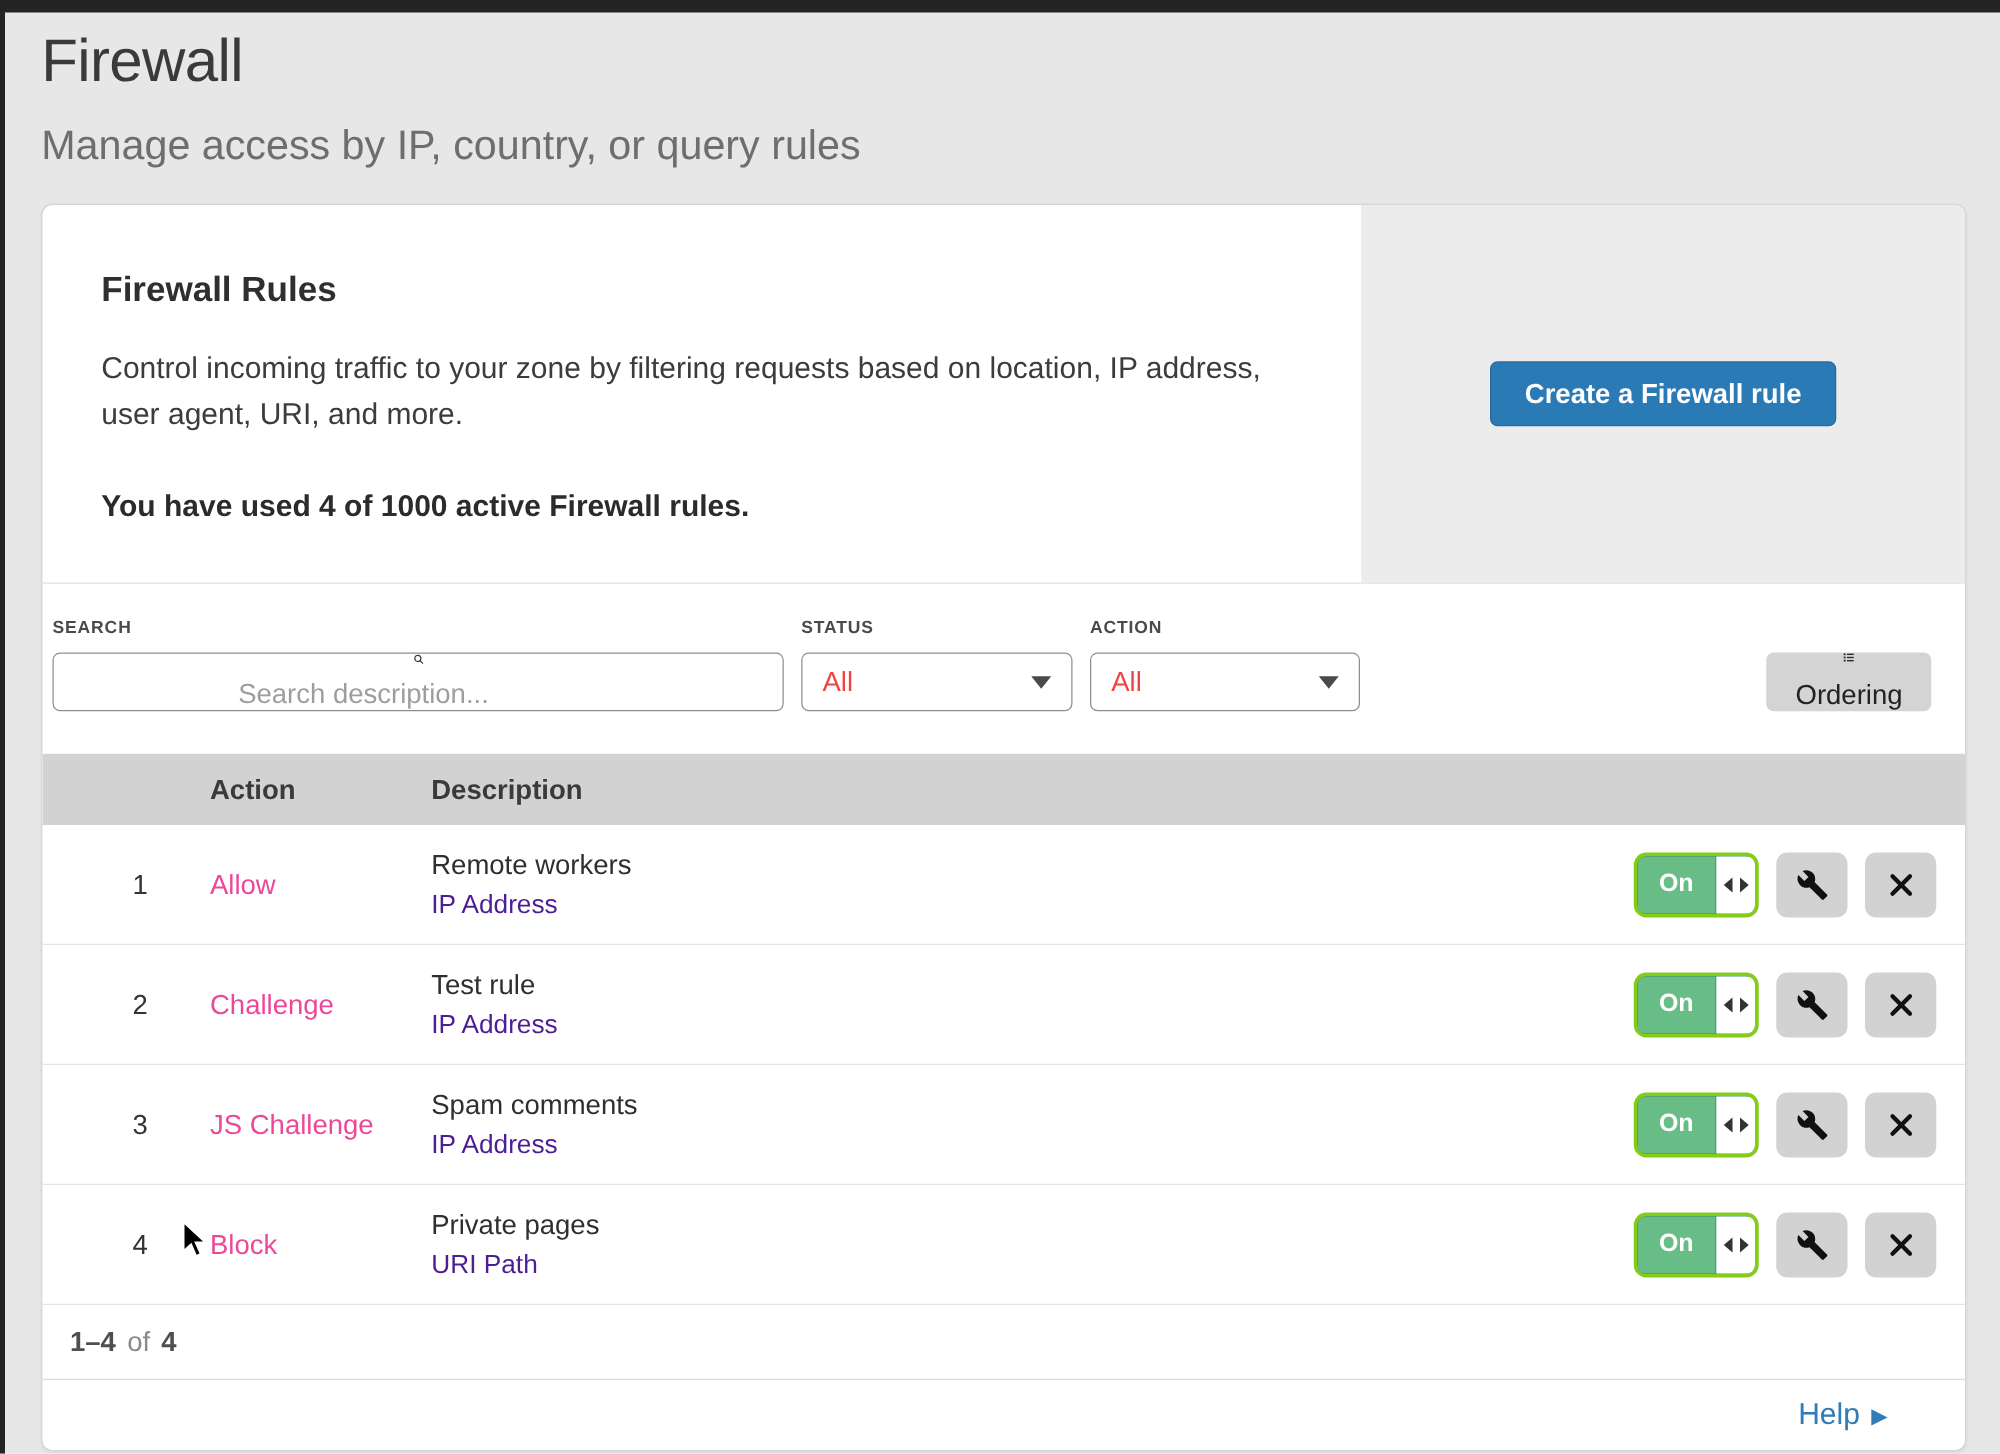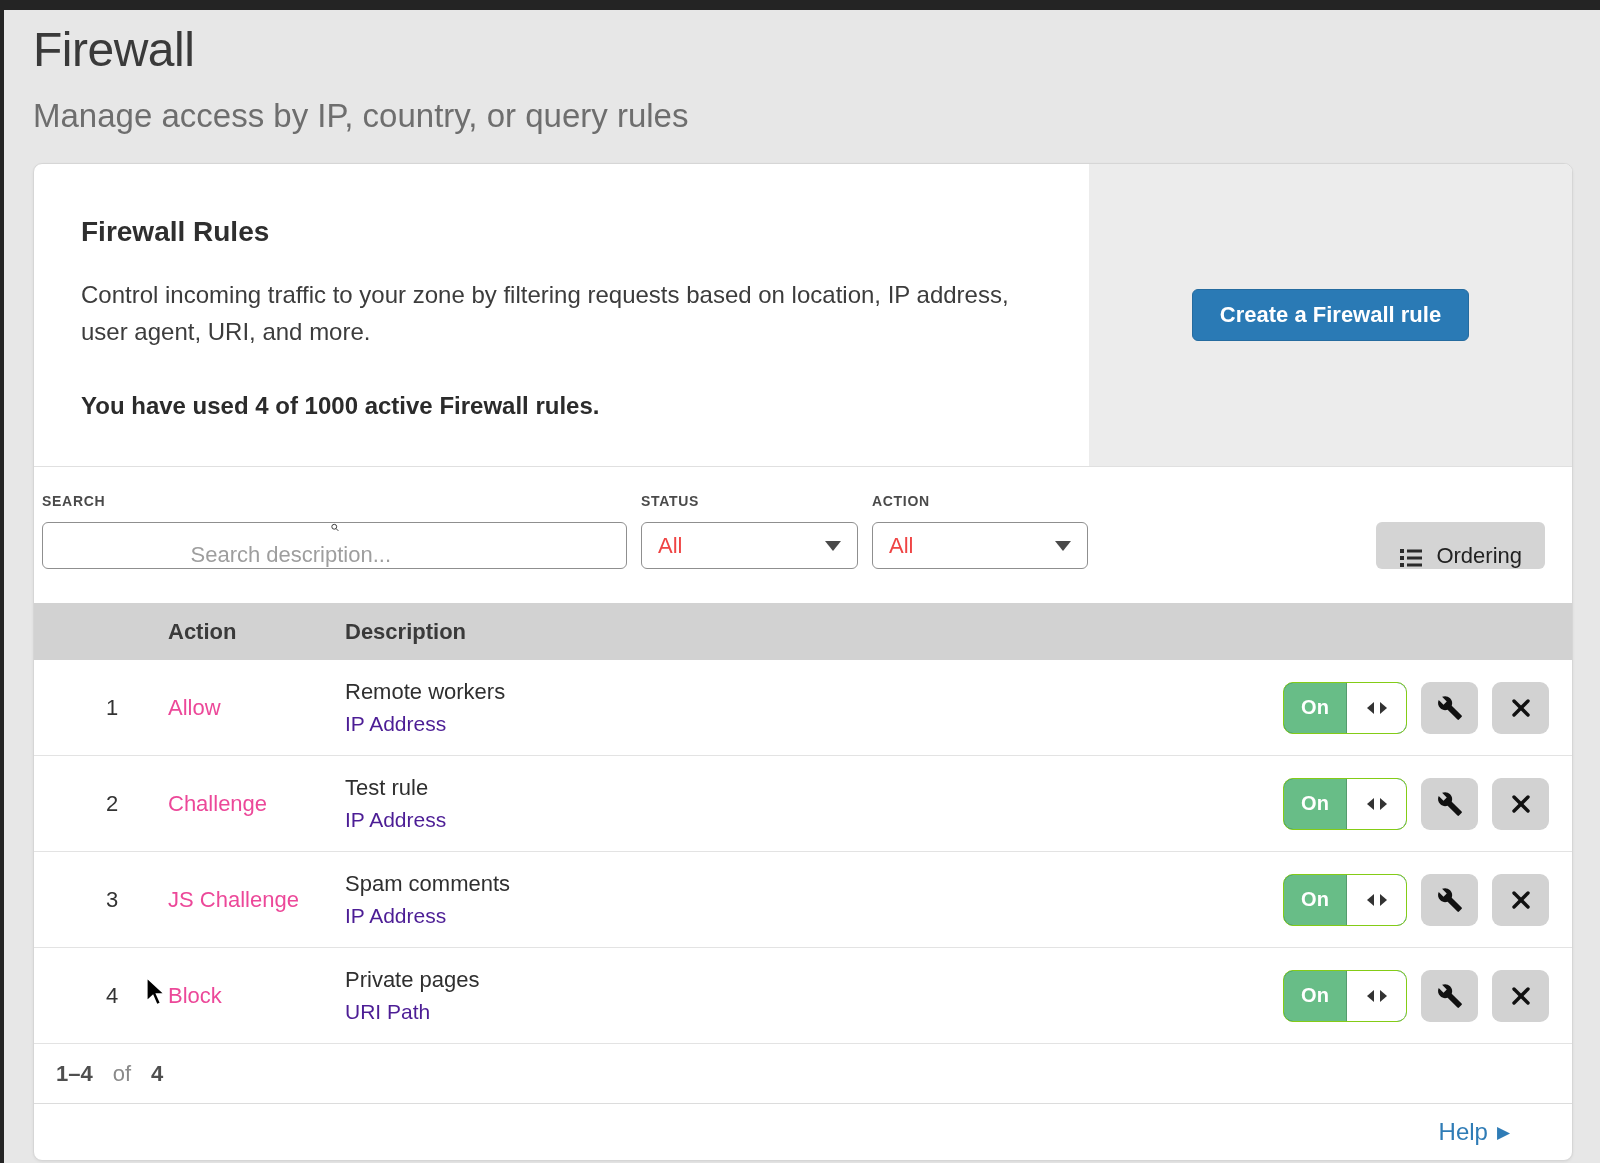--- a/index.html
+++ b/index.html
@@ -73,60 +73,60 @@
   .select.action { width: 216px; }
   .caret {
     width: 0; height: 0;
     border-left: 8px solid transparent; border-right: 8px solid transparent;
     border-top: 10px solid #4a4a4a;
   }
   .ordering-wrap { margin-left: auto; }
   .btn-ordering {
     background: #d4d4d4; border: none; border-radius: 6px;
     height: 47px; padding: 0 23px;
-    display: flex; align-items: flex-end; gap: 13px;
-    font-family: inherit; font-size: 22px; color: #222; cursor: pointer;
+    display: flex; align-items: center; gap: 13px;
+    font-family: inherit; font-size: 22px; color: #222; cursor: pointer; flex-direction: column;
   }
 
   
   .thead, .trow {
     display: grid;
     grid-template-columns: 134px 177px 1fr auto;
     align-items: center;
   }
   .thead { height: 57px; background: #d2d2d2; font-size: 22px; font-weight: 700; color: #3a3a3a; }
   .trow { min-height: 96px; border-bottom: 1px solid #e3e3e3; background: #fff; }
   .cell-num { padding-left: 72px; font-size: 22px; color: #333; }
   .cell-action { font-size: 22px; color: #ec4899; }
   .desc-title { font-size: 22px; color: #2f2f2f; margin-bottom: 7px; }
   .desc-sub { font-size: 21px; color: #4c1d95; }
   .cell-controls { display: flex; align-items: center; gap: 14px; padding-right: 23px; }
 
   .toggle {
-    width: 124px; height: 52px;
-    border: 1px solid #84cc16; border-radius: 10px;
+    width: 100px; height: 52px;
+    border: 3px solid #84cc16; border-radius: 10px;
     display: flex; overflow: hidden; background: #0f766e; cursor: pointer;
   }
   .toggle-on {
     width: 63px; background: #68bd87; color: #fff;
     font-size: 20px; font-weight: 700;
     display: flex; align-items: center; justify-content: center;
     border-right: 1px solid rgba(0,0,0,0.18);
   }
   .toggle-handle { flex: 1; display: flex; align-items: center; justify-content: center; background: #fff; }
 
   .icon-btn {
     width: 57px; height: 52px;
     background: #d2d2d2; border: none; border-radius: 9px;
     display: flex; align-items: center; justify-content: center; cursor: pointer;
   }
 
   
   .pagination {
-    height: 60px; display: flex; align-items: center; gap: 20px;
+    height: 60px; display: flex; align-items: center; gap: 9px;
     padding-left: 22px; font-size: 22px;
     border-bottom: 1px solid #dcdcdc;
   }
   .pg-strong { font-weight: 700; color: #4f4f4f; }
   .pg-of { color: #8a8a8a; }
   .help-row { height: 56px; display: flex; align-items: center; justify-content: flex-end; padding-right: 62px; }
   .help-link {
     color: #2f7cb6; font-size: 24px; text-decoration: none;
     display: flex; align-items: center; gap: 9px; cursor: pointer;
   }

